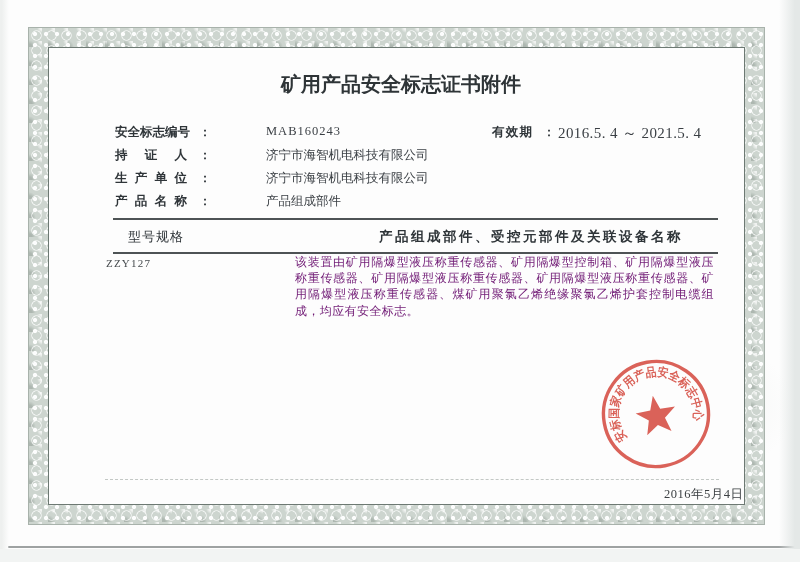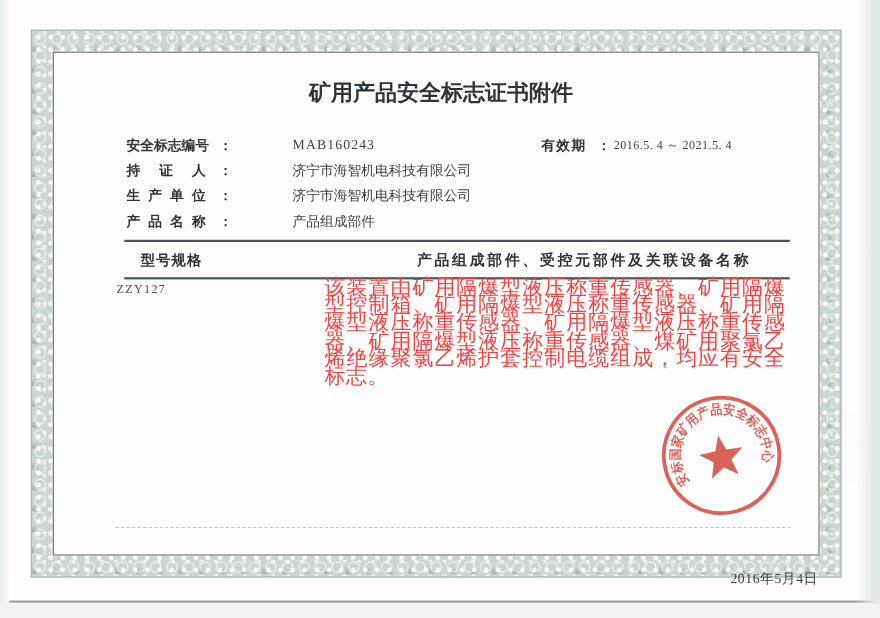--- a/index.html
+++ b/index.html
@@ -40,29 +40,29 @@
   .content{left:0;top:0;width:800px;height:440px;z-index:3;}
   .title{left:240px;top:71px;width:322px;text-align:center;
     font-size:20px;font-weight:700;color:#2e3437;white-space:nowrap;}
   .field-label{left:115px;width:72px;display:inline-flex;justify-content:space-between;
     font-size:12.5px;font-weight:600;color:#2f3539;white-space:nowrap;}
   .field-colon{left:199px;font-size:12px;font-weight:600;color:#2f3539;}
   .field-value{left:218px;font-size:12.5px;color:#3a3f44;white-space:nowrap;margin-left:48px;}
   .v-label{left:492px;width:40px;display:inline-flex;justify-content:space-between;
     font-size:12.5px;font-weight:600;color:#2f3539;}
   .v-colon{left:543px;font-size:12px;font-weight:600;}
-  .v-value{left:558px;font-size:11px;letter-spacing:.4px;color:#3a3f44;white-space:nowrap;}
+  .v-value{left:558px;font-size:15px;letter-spacing:.4px;color:#3a3f44;white-space:nowrap;}
   .rule{left:113px;width:605px;height:1.5px;background:#4e5355;}
-  .col1-header{left:128px;top:228px;font-size:13px;font-weight:700;letter-spacing:1px;color:#2f3539;white-space:nowrap;}
+  .col1-header{left:128px;top:228px;font-size:13px;font-weight:400;letter-spacing:1px;color:#2f3539;white-space:nowrap;}
   .col2-header{left:367px;top:228px;font-size:13.5px;font-weight:600;letter-spacing:2.5px;color:#2f3539;white-space:nowrap;margin-left:12px;}
   .model-value{left:106px;top:257px;font-size:11px;letter-spacing:1.2px;color:#44494c;white-space:nowrap;}
-  .description{left:295px;top:254px;width:419px;font-size:19px;line-height:16.2px;
-    letter-spacing:.4px;text-align:justify;color:#ef4444;}
+  .description{left:295px;top:254px;width:419px;font-size:12px;line-height:16.2px;
+    letter-spacing:.4px;text-align:justify;color:#701a75;}
   .dashed-line{left:105px;top:479px;width:614px;height:0;border-top:1px dashed rgba(148,156,152,.55);}
-  .issue-date{left:664px;top:486px;font-size:12.5px;letter-spacing:.5px;color:#3c4043;white-space:nowrap;margin-top:32px;}
+  .issue-date{left:664px;top:486px;font-size:12.5px;letter-spacing:.5px;color:#3c4043;white-space:nowrap;}
   .seal{left:598px;top:356px;width:116px;height:116px;z-index:4;}
 </style>
 </head>
 <body>
 
 <div class="abs paper"></div>
 <div class="abs scan-smudge"></div>
 
 <div class="abs border-band"></div>
 <div class="abs inner-frame"></div>

